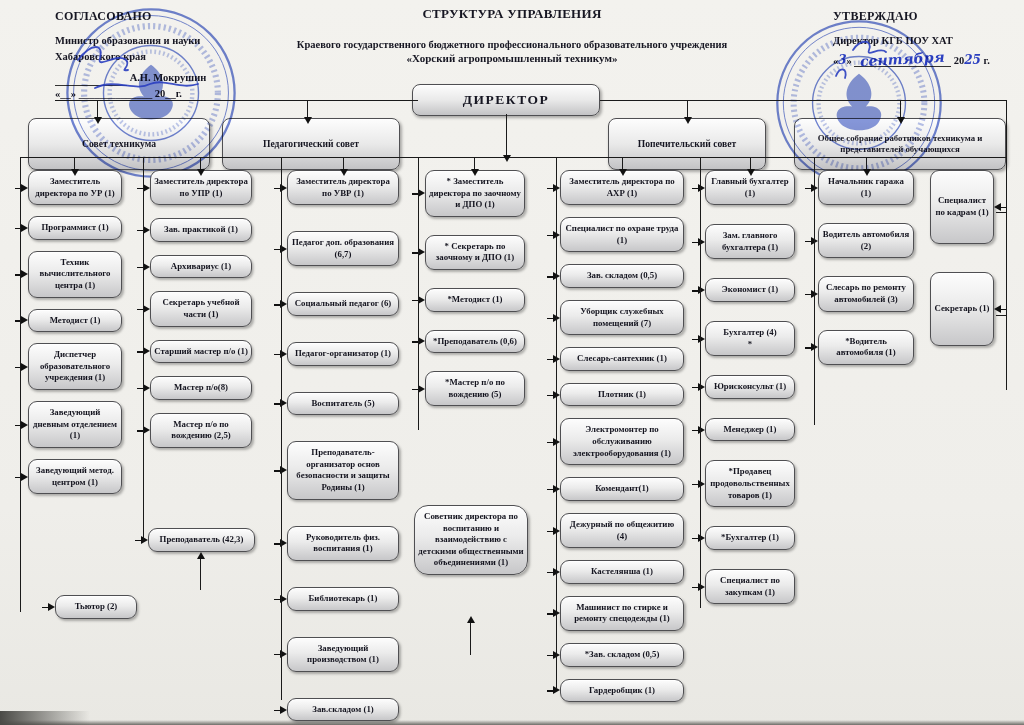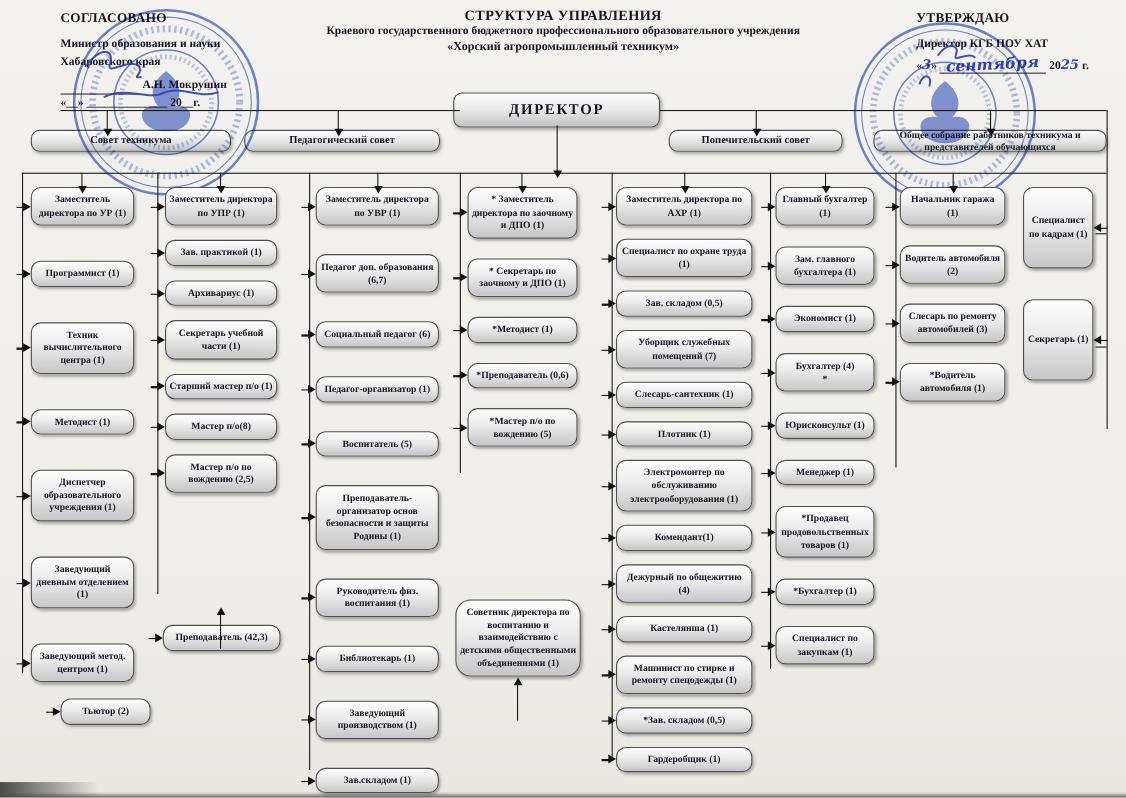--- a/index.html
+++ b/index.html
@@ -8,21 +8,21 @@
         font-family:"Liberation Serif",serif;color:#161622;}
   .edge-b{position:absolute;left:0;right:0;bottom:0;height:5px;background:linear-gradient(180deg,transparent,#6e6d68);}
   .corner{position:absolute;left:0;bottom:0;width:90px;height:14px;background:linear-gradient(90deg,#4a4a46,transparent);}
 
   
   .blk{position:absolute;font-size:11px;font-weight:bold;line-height:1.45;}
   .agreed{left:55px;top:8px;width:230px;}
   .approved{left:833px;top:8px;width:185px;}
   .ttl{position:absolute;left:212px;top:6px;width:600px;text-align:center;font-weight:bold;}
   .ttl .t1{font-size:13px;letter-spacing:.3px;}
-  .ttl .t2{font-size:10.5px;margin-top:1px;}
+  .ttl .t2{font-size:10.5px;margin-top:17px;}
   .ttl .t3{font-size:11px;margin-top:2px;}
   .lbl{font-size:12px;letter-spacing:.3px;margin-bottom:8px;}
   .row{font-size:10.5px;font-weight:bold;}
   .sigrow{margin-top:6px;}
   .under{border-bottom:1px solid #333;padding:0 6px;}
   .hw{color:#2b3fc0;font-style:italic;font-family:"DejaVu Serif",serif;}
   .hw-month{display:inline-block;font-size:14px;transform:rotate(-3deg);}
   .hw-num{font-size:12px;}
 
   
@@ -38,25 +38,25 @@
   .node.r::after{left:auto;right:-14px;}
   .node.noarrow::before,.node.noarrow::after{display:none;}
   .col{position:absolute;top:170px;display:flex;flex-direction:column;}
   .c7 .node{min-height:62px;display:flex;align-items:center;justify-content:center;}
 
   .bigbox{position:absolute;display:flex;align-items:center;justify-content:center;text-align:center;
         border:1.3px solid #4f4f52;border-radius:8px;font-weight:bold;
         background:linear-gradient(180deg,#fdfdfd 0%,#e9e9e9 50%,#c3c3c5 100%);
         box-shadow:1.5px 2px 3px rgba(0,0,0,.3), inset 0 1px 0 #fff;}
   .director{left:412px;top:84px;width:186px;height:30px;font-size:13.5px;letter-spacing:1.5px;}
-  .council{top:118px;height:20px;font-size:9.6px;padding:2px 6px;box-sizing:border-box;line-height:1.25;}
+  .council{top:118px;height:52px;font-size:9.6px;padding:2px 6px;box-sizing:border-box;line-height:1.25;}
   #c1{left:28px;width:182px;} #c2{left:222px;width:178px;}
   #c3{left:608px;width:158px;} #c4{left:794px;width:212px;font-size:8.8px;}
 
-  .float{position:absolute;box-sizing:border-box;margin-top:40px;}
+  .float{position:absolute;box-sizing:border-box;}
   .tutor{left:55px;top:595px;width:82px;}
   .teacher{left:148px;top:528px;width:107px;}
   .advisor{left:414px;top:505px;width:114px;border-radius:14px;}
 
   .ln{position:absolute;background:#1a1a1a;}
   .arw{position:absolute;width:0;height:0;border-left:4px solid transparent;border-right:4px solid transparent;}
   .arw.d{border-top:7px solid #111;}
   .arw.u{border-bottom:7px solid #111;}
 
   
@@ -132,21 +132,21 @@
     <g stroke="#2b3fc0" stroke-width="1.8" fill="none" opacity=".9" stroke-linecap="round">
       <path d="M78 60 C 92 42, 104 44, 100 58 C 96 70, 118 52, 126 60 C 132 66, 118 72, 128 70"></path>
       <path d="M95 88 C 115 78, 135 92, 150 84 C 165 78, 180 90, 198 84"></path>
       <path d="M853 50 C 861 38, 873 40, 869 50 C 866 58, 880 46, 886 52"></path>
       <path d="M836 76 C 840 66, 848 68, 845 78"></path>
     </g>
   </svg>
 
   <div class="edge-b"></div>
   <div class="corner"></div>
-<div class="col c0" style="left: 28px; width: 94px; gap: 32px;">
+<div class="col c0" style="left: 28px; width: 94px; gap: 11px;">
       <div class="node">Заместитель директора по УР (1)</div>
       <div class="node">Программист (1)</div>
       <div class="node">Техник вычислительного центра (1)</div>
       <div class="node">Методист (1)</div>
       <div class="node">Диспетчер образовательного учреждения (1)</div>
       <div class="node">Заведующий дневным отделением (1)</div>
       <div class="node">Заведующий метод. центром (1)</div>
     </div>
     <div class="col c1" style="left: 150px; width: 102px; gap: 13px;">
       <div class="node">Заместитель директора по УПР (1)</div>

